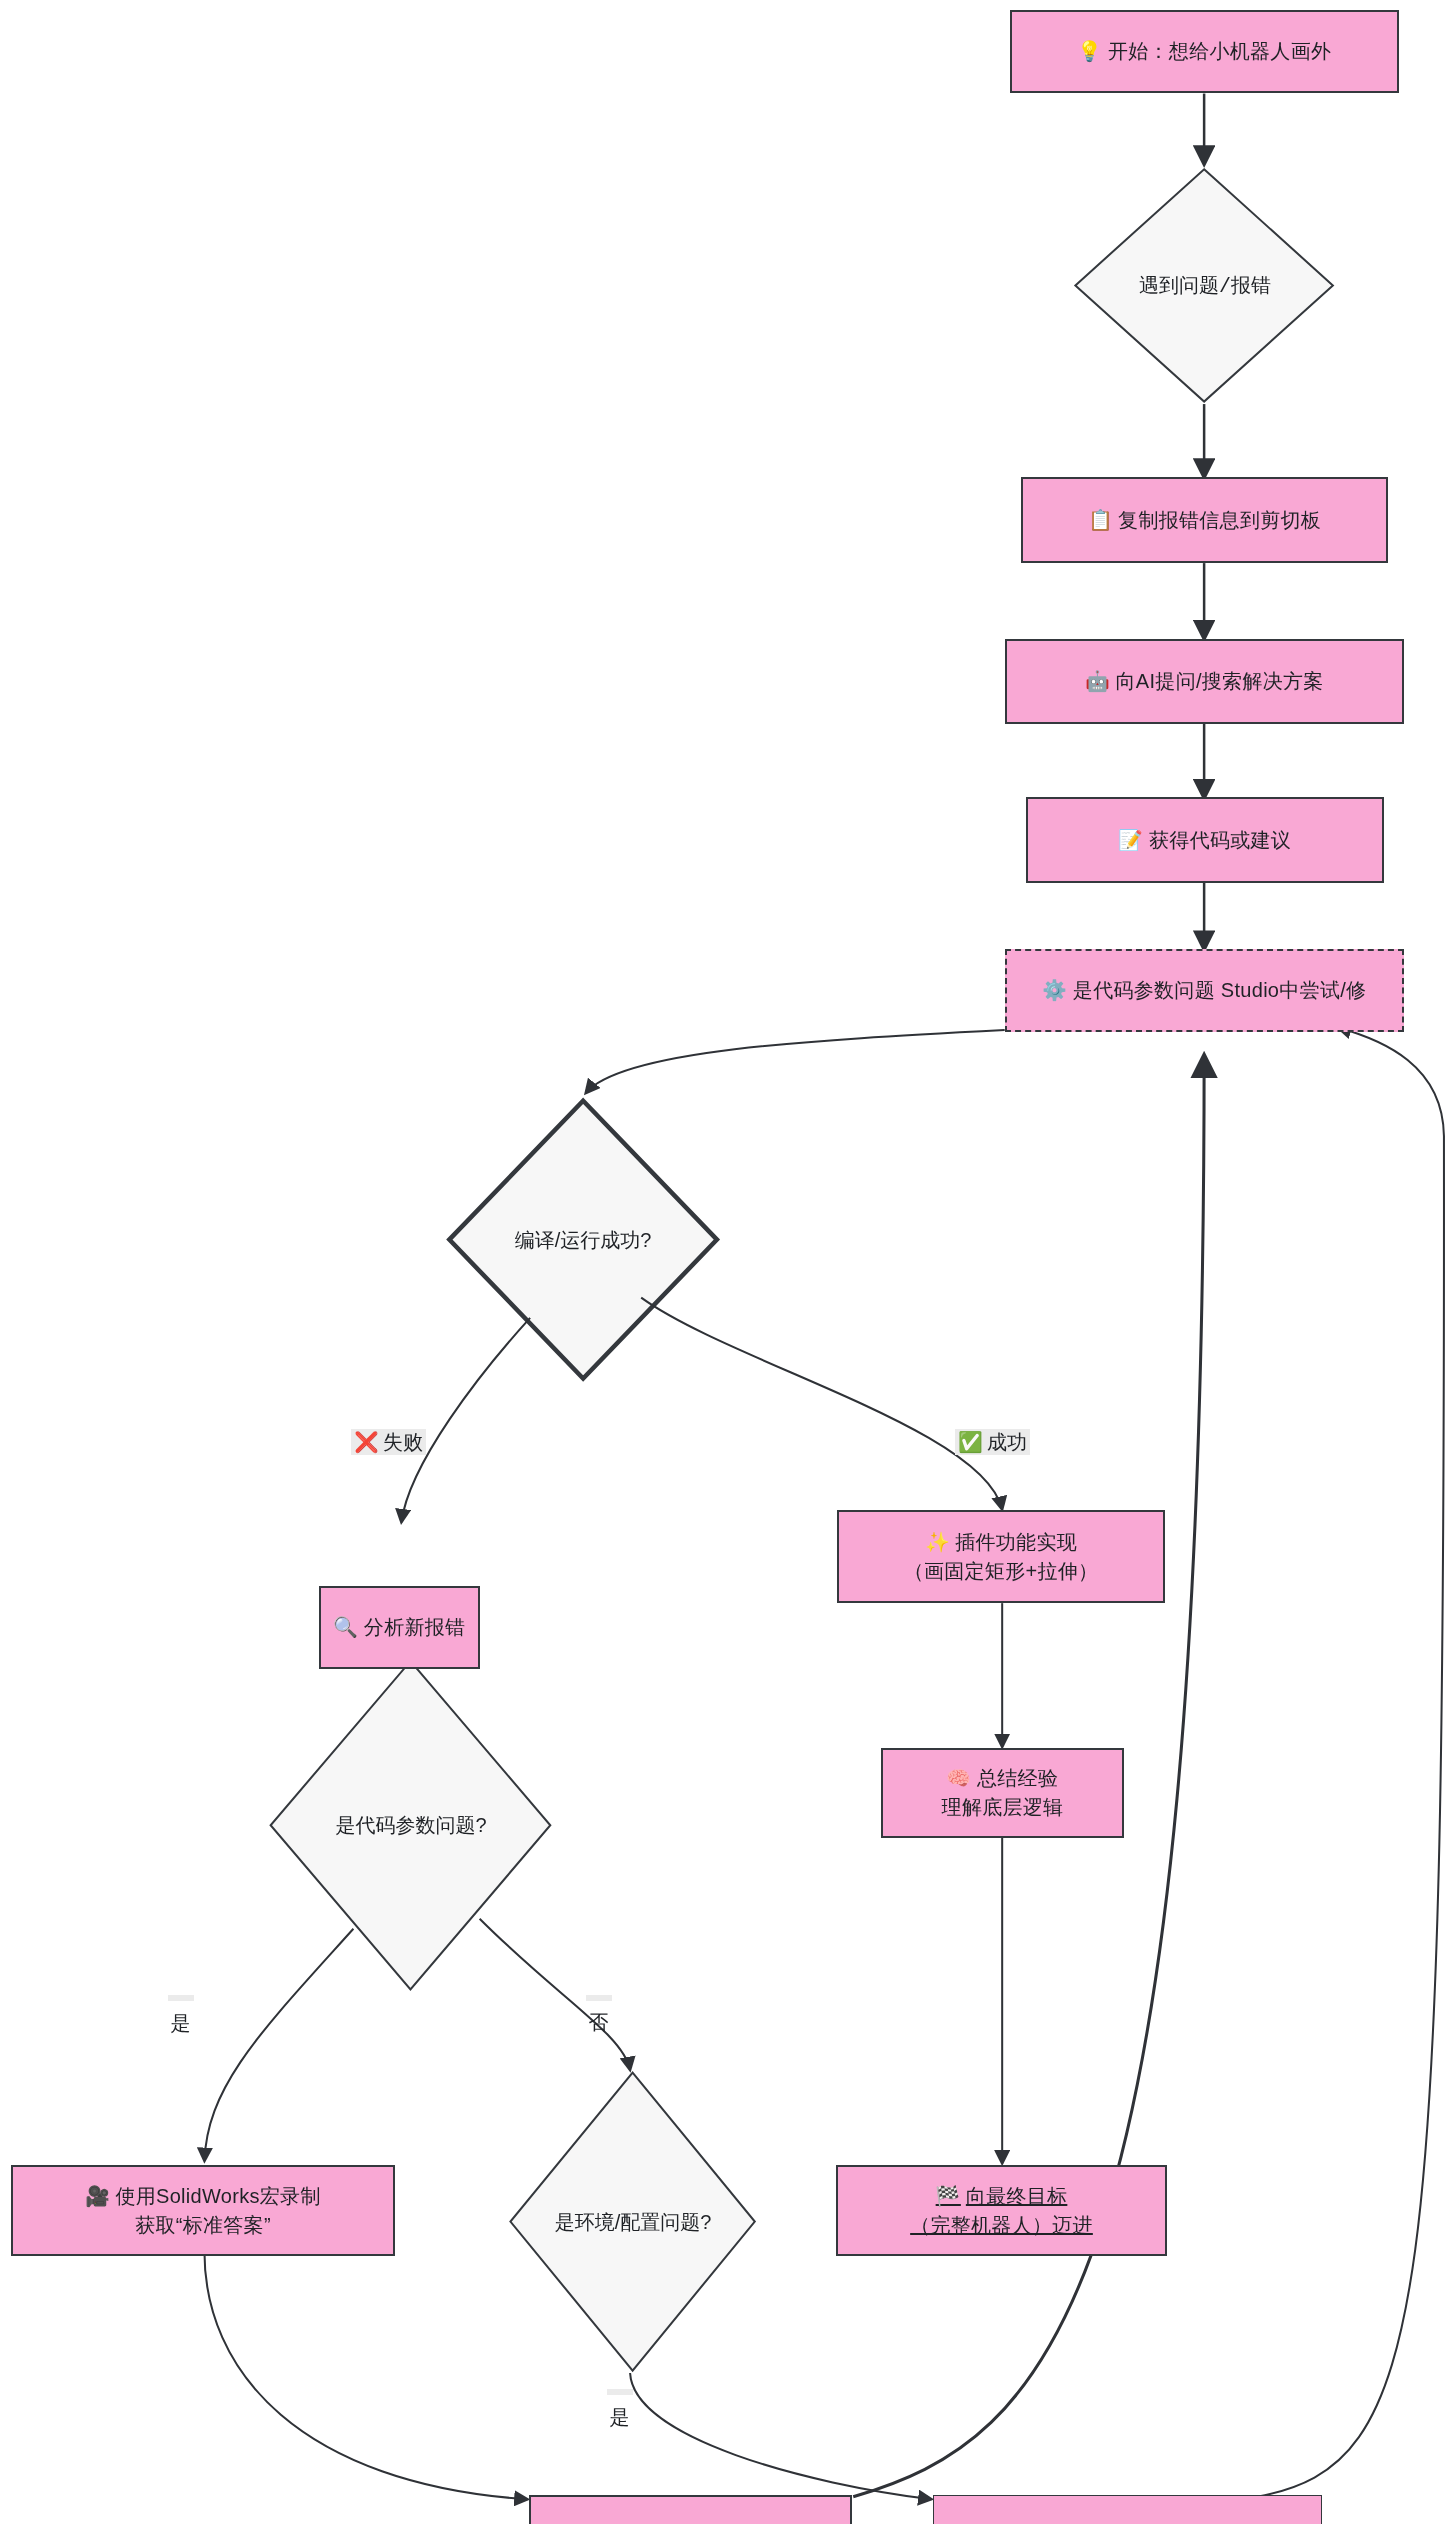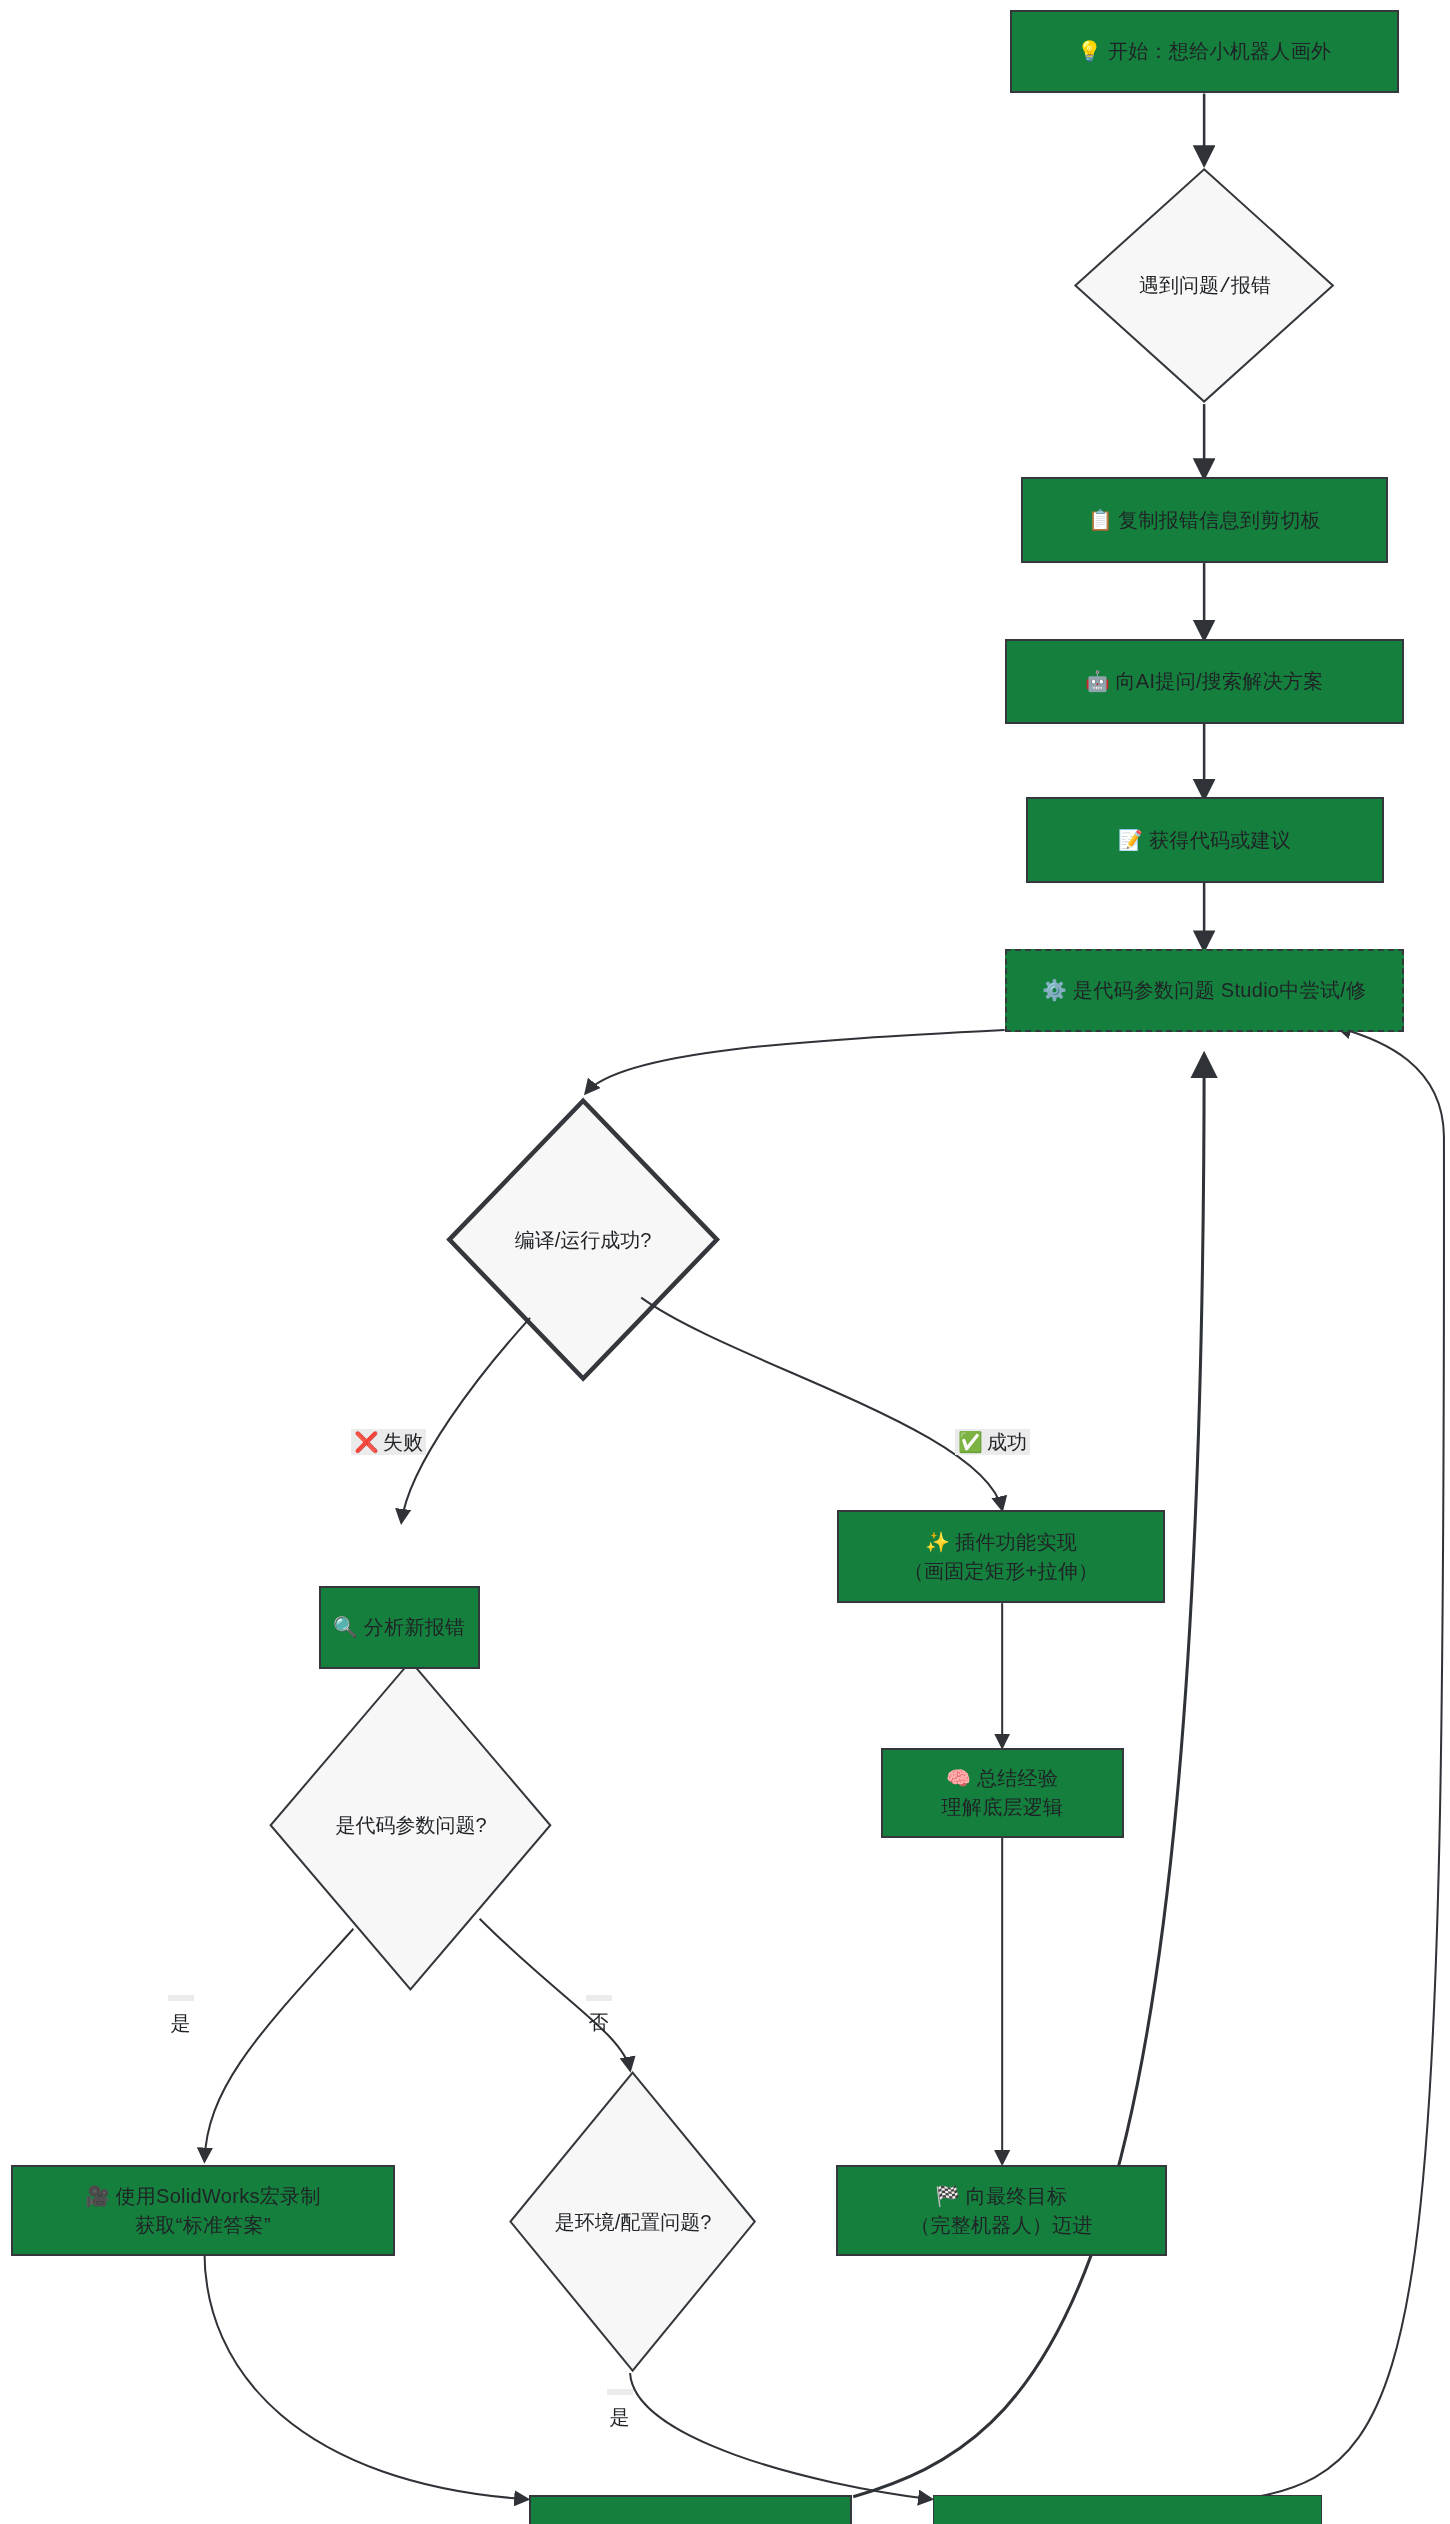--- a/index.html
+++ b/index.html
@@ -19,21 +19,21 @@
   #edge-layer {
     position: absolute;
     left: 0; top: 0;
     width: 1450px;
     height: 2558px;
     pointer-events: none;
   }
   .node {
     position: absolute;
     box-sizing: border-box;
-    background: #15803d;
+    background: #f9a8d4;
     border: 1.5px solid #34383d;
     display: flex;
     align-items: center;
     justify-content: center;
     text-align: center;
     color: #1f2226;
     font-size: 20px;
     line-height: 1.45;
     letter-spacing: 0.3px;
     white-space: nowrap;
@@ -196,21 +196,21 @@
     </span>
   </div>
 
   <div class="node thick multiline" style="left:11px; top:2165px; width:384px; height:91px;">
     <span class="node-inner">
       <span class="node-line"><span class="emoji">🎥</span><span>使用SolidWorks宏录制</span></span>
       <span class="node-line">获取“标准答案”</span>
     </span>
   </div>
 
-  <div class="node thick multiline" style="left:836px; top:2165px; width:331px; height:91px;">
+  <div class="node thick multiline" style="left:836px; top:2165px; width:331px; height:91px;text-decoration:underline;">
     <span class="node-inner">
       <span class="node-line"><span class="emoji">🏁</span><span>向最终目标</span></span>
       <span class="node-line">（完整机器人）迈进</span>
     </span>
   </div>
 
   <div class="node thick" style="left:529px; top:2495px; width:323px; height:83px;">
     <span class="node-inner">
       <span class="emoji">🤖</span>
     </span>

